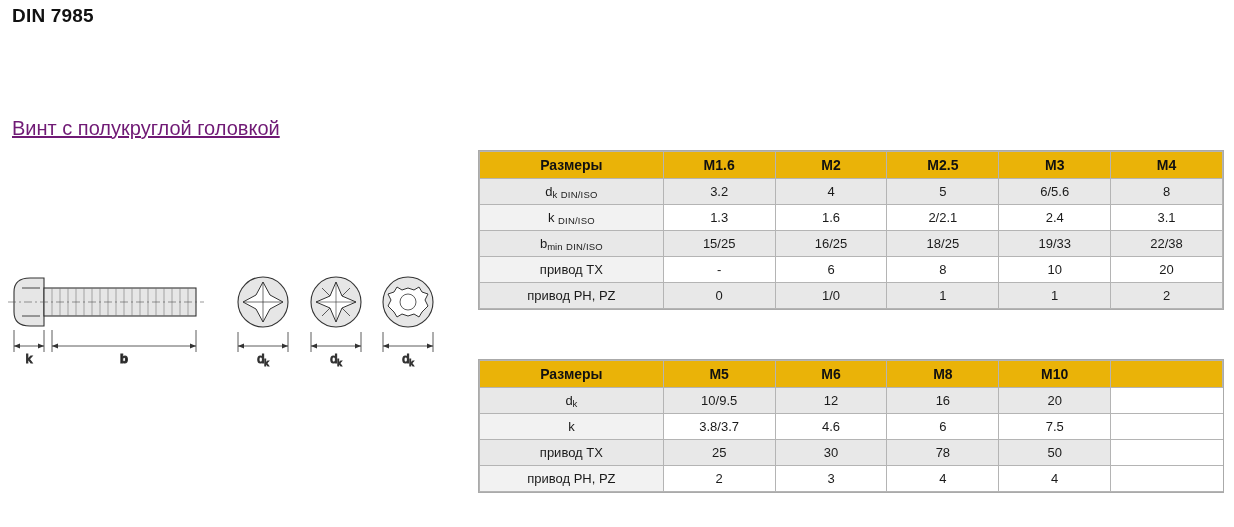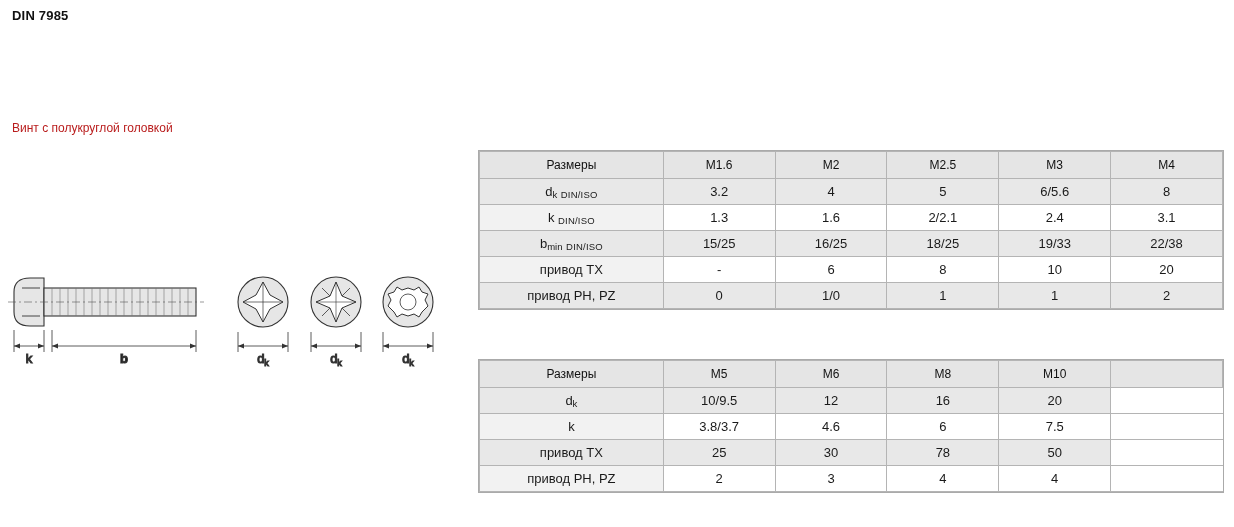--- a/index.html
+++ b/index.html
@@ -17,34 +17,35 @@
   }
 
   
   #standards {
     position: absolute;
     left: 12px;
     top: 2px;
     width: 420px;
   }
   #standards .std-line {
-    font-size: 13px;
+    font-size: 19px;
     font-weight: bold;
     line-height: 27px;
     color: #111111;
     letter-spacing: 0.2px;
   }
 
   #subtitle {
     position: absolute;
     left: 12px;
     top: 118px;
-    font-size: 12px;
-    color: #b91c1c;
+    font-size: 20px;
+    color: #701a75;
     line-height: 20px;
+    text-decoration: underline;
   }
 
   
   #drawing {
     position: absolute;
     left: 0px;
     top: 270px;
     width: 460px;
     height: 130px;
   }
@@ -66,23 +67,23 @@
   table.spec th, table.spec td {
     border: 1px solid #b4b4b4;
     text-align: center;
     vertical-align: middle;
     height: 25px;
     padding: 0 4px;
     font-weight: normal;
     white-space: nowrap;
   }
   table.spec thead th {
-    background: #e5e5e5;
-    font-weight: normal;
-    font-size: 12px;
+    background: #eab308;
+    font-weight: bold;
+    font-size: 14px;
     color: #111111;
     height: 26px;
   }
   table.spec tbody tr:nth-child(odd) td { background: #e8e8e8; }
   table.spec tbody tr:nth-child(even) td { background: #ffffff; }
   table.spec tbody td.rowhdr {
     background: #e3e3e3;
     width: 152px;
     text-align: center;
   }

